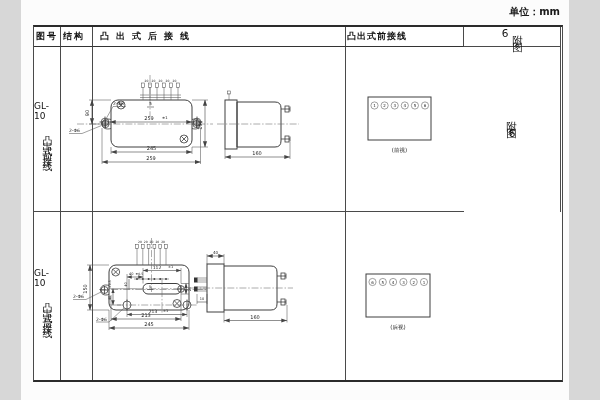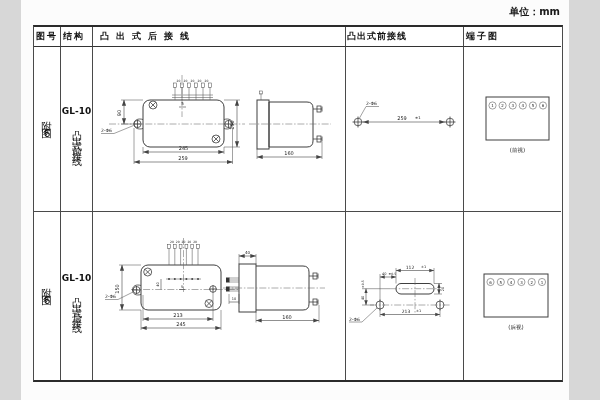--- a/index.html
+++ b/index.html
@@ -15,21 +15,21 @@
   .cell{position:relative;border-right:1px solid #4a4a4a;border-bottom:1px solid #4a4a4a;}
   .cell.last{border-right:none;}
   .cell.bot{border-bottom:none;}
   .hd{display:flex;align-items:center;justify-content:flex-start;font-size:9px;font-weight:600;color:#111;border-bottom:1.5px solid #333;}
   .hd .sp1{letter-spacing:2px;padding-left:2px;}
   .hd .sp2{letter-spacing:7px;padding-left:7px;}
   .hd .sp3{letter-spacing:1px;padding-left:1px;}
   .vwrap{display:flex;flex-direction:column;align-items:center;justify-content:center;height:100%;}
   .vtext{writing-mode:vertical-rl;text-orientation:upright;letter-spacing:7px;font-size:10.5px;color:#111;}
   .vtext.small{letter-spacing:5px;font-size:10px;}
-  .model{font-size:9px;font-weight:700;color:#111;margin-bottom:7px;}
+  .model{font-size:9px;font-weight:400;color:#111;margin-bottom:7px;}
   svg{position:absolute;left:0;top:0;display:block;}
   svg text{fill:#222;font-family:"DejaVu Sans","Liberation Sans",sans-serif;}
   .ol{stroke:#3f3f3f;stroke-width:1;fill:none;}
   .th{stroke:#555;stroke-width:0.55;fill:none;}
   .cl{stroke:#666;stroke-width:0.55;fill:none;stroke-dasharray:7 1.8 1.5 1.8;}
   .dim{stroke:#444;stroke-width:0.6;fill:none;}
   .scr{stroke:#3f3f3f;stroke-width:0.8;fill:none;}
 </style>
 </head>
 <body>
@@ -46,23 +46,20 @@
         <span class="sp1">图号</span>
       </div>
     <div class="cell hd">
         <span class="sp1">结构</span>
       </div>
     <div class="cell hd">
         <span class="sp2">凸出式后接线</span>
       </div>
     <div class="cell hd">
         <span class="sp3">凸出式前接线</span>
-      </div>
-    <div class="cell hd last">
-        <span class="sp1">端子图</span>
       </div>
 
     <div class="cell">
       <div class="vwrap">
           <div class="vtext">附图6</div>
         </div>
     </div>
 
     <div class="cell">
       <div class="vwrap">

